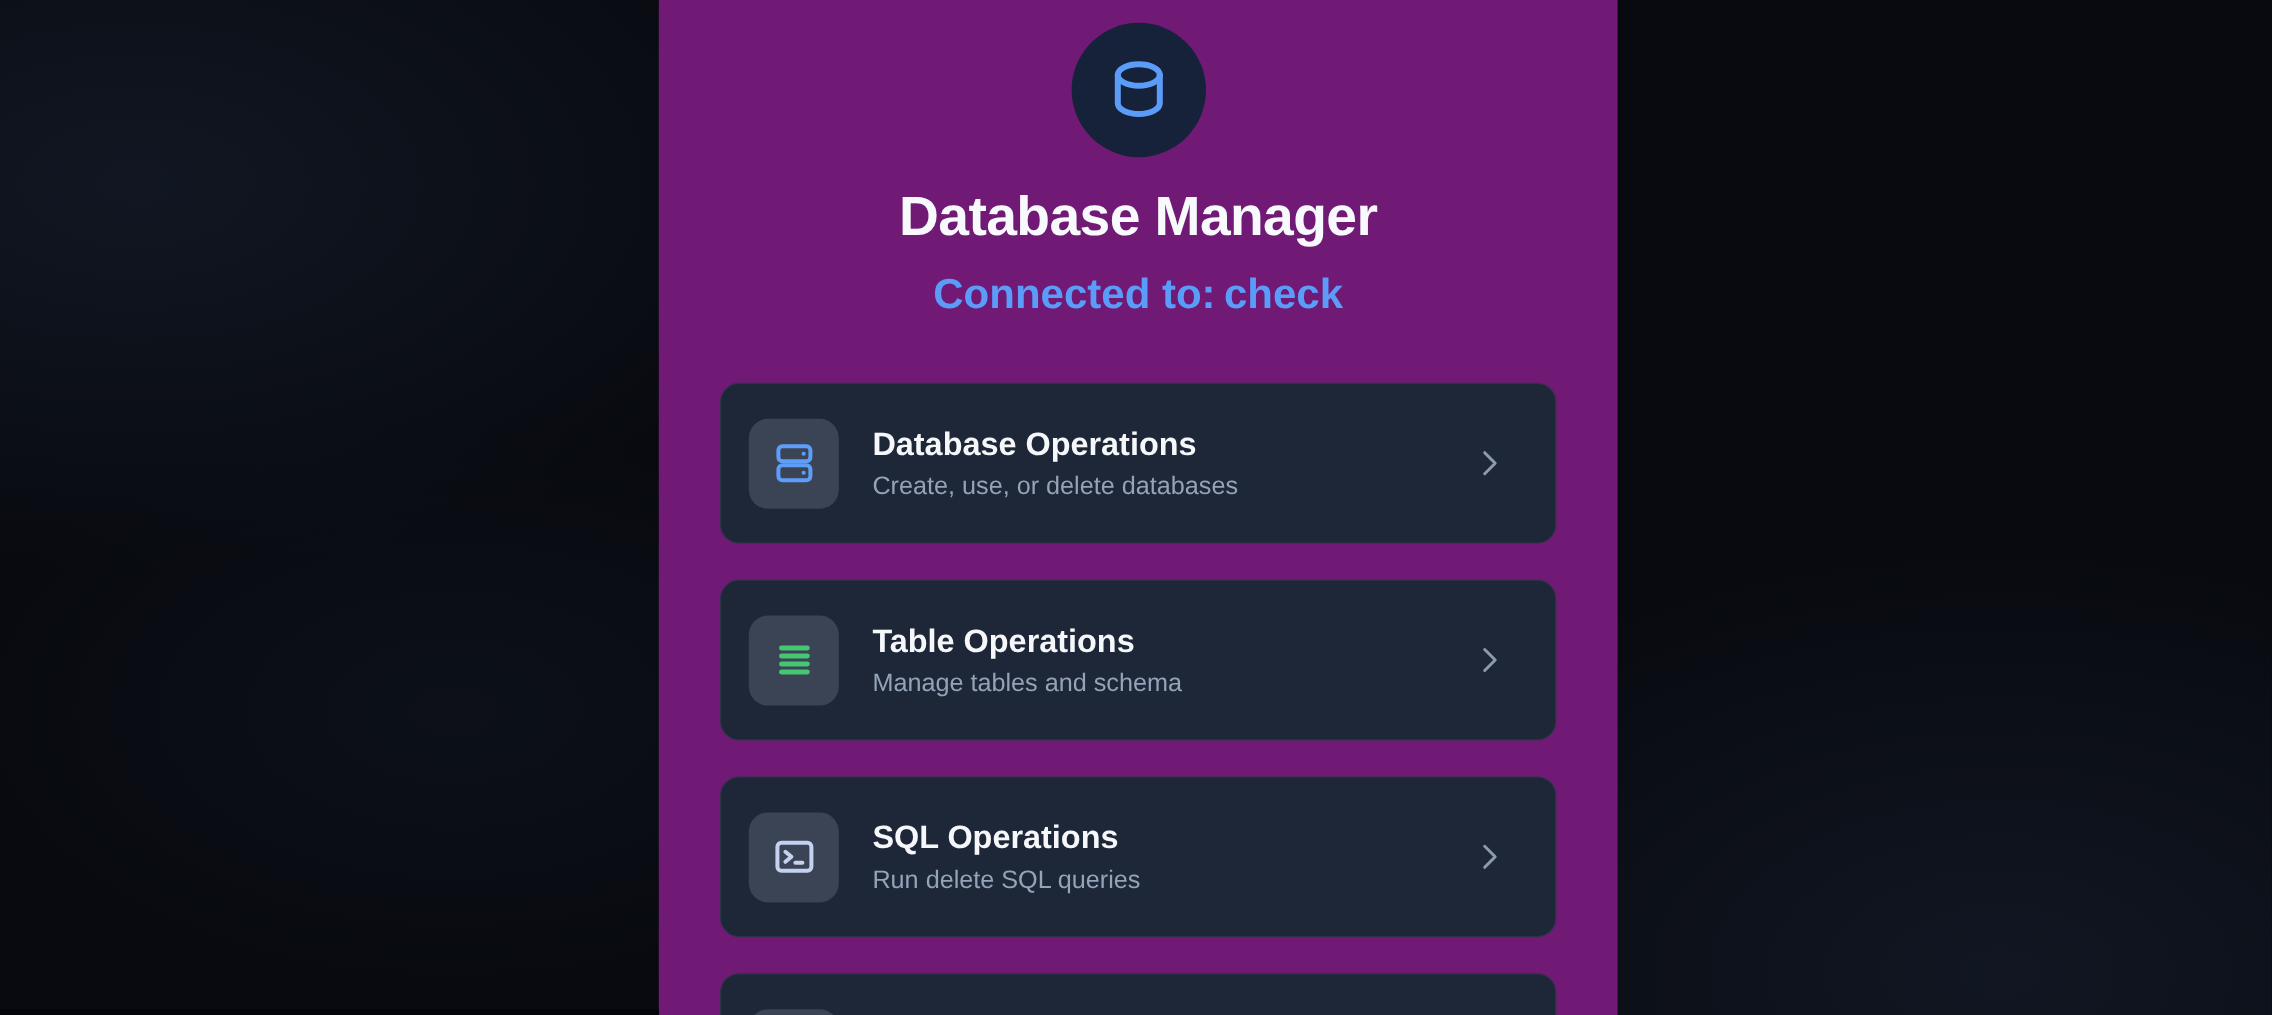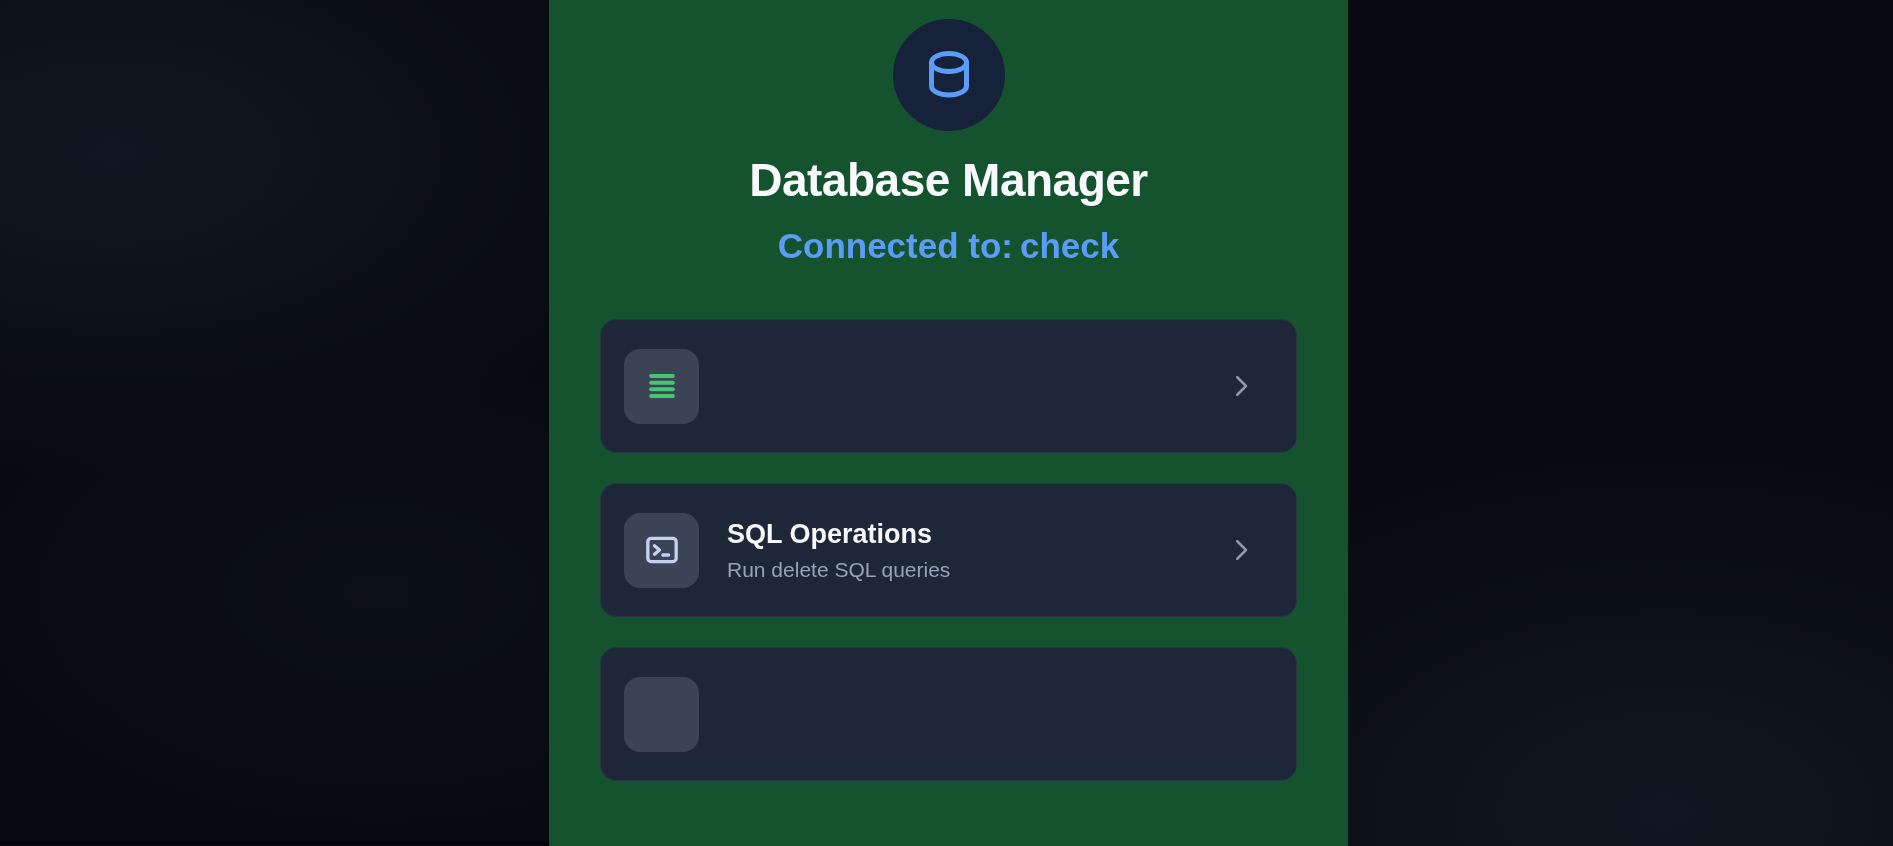--- a/index.html
+++ b/index.html
@@ -11,21 +11,21 @@
       radial-gradient(1000px 600px at 88% 96%, rgba(26,35,54,0.50), rgba(26,35,54,0) 60%),
       radial-gradient(700px 400px at 20% 70%, rgba(22,30,46,0.30), rgba(22,30,46,0) 60%),
       #080a0f;
     position: relative;
   }
 
   .panel {
     position: absolute;
     left: 549px; top: 0; bottom: 0;
     width: 799px;
-    background: #14532d;
+    background: #701a75;
     display: flex;
     flex-direction: column;
     align-items: center;
   }
 
   .logo-circle {
     margin-top: 19px;
     width: 112px; height: 112px;
     border-radius: 50%;
     background: #16213a;
@@ -120,32 +120,57 @@
   </div>
 
   <div class="page-title">Database Manager</div>
 
   <div class="subtitle">
     <span>Connected to:</span><span class="conn-name">check</span>
   </div>
 
   <div class="menu">
 
+    <div class="card">
+      <div class="icon-box">
+        <span>
+          <svg width="40" height="40" viewBox="0 0 24 24" fill="none" stroke-width="2" stroke-linecap="round" stroke-linejoin="round" stroke="#5f9ef8">
+            <rect x="4" y="3.5" width="16" height="7.5" rx="2"></rect>
+            <rect x="4" y="13" width="16" height="7.5" rx="2"></rect>
+            <line x1="16.6" y1="7.25" x2="16.65" y2="7.25"></line>
+            <line x1="16.6" y1="16.75" x2="16.65" y2="16.75"></line>
+          </svg>
+        </span>
+      </div>
+      <div class="card-text">
+        <div class="card-title">Database Operations</div>
+        <div class="card-desc">Create, use, or delete databases</div>
+      </div>
+      <div class="chevron">
+        <svg width="30" height="30" viewBox="0 0 24 24" fill="none" stroke-width="2" stroke-linecap="round" stroke-linejoin="round" stroke="#8e9aab">
+          <polyline points="9 5 16 12 9 19"></polyline>
+        </svg>
+      </div>
+    </div>
 
     <div class="card">
       <div class="icon-box">
         <span>
           <svg width="40" height="40" viewBox="0 0 24 24" fill="none" stroke-width="2.4" stroke-linecap="round" stroke-linejoin="round" stroke="#46c573">
             <line x1="5.5" y1="6" x2="18.5" y2="6"></line>
             <line x1="5.5" y1="10" x2="18.5" y2="10"></line>
             <line x1="5.5" y1="14" x2="18.5" y2="14"></line>
             <line x1="5.5" y1="18" x2="18.5" y2="18"></line>
           </svg>
         </span>
       </div>
+      <div class="card-text">
+        <div class="card-title">Table Operations</div>
+        <div class="card-desc">Manage tables and schema</div>
+      </div>
       <div class="chevron">
         <svg width="30" height="30" viewBox="0 0 24 24" fill="none" stroke-width="2" stroke-linecap="round" stroke-linejoin="round" stroke="#8e9aab">
           <polyline points="9 5 16 12 9 19"></polyline>
         </svg>
       </div>
     </div>
 
     <div class="card">
       <div class="icon-box">
         <span>

